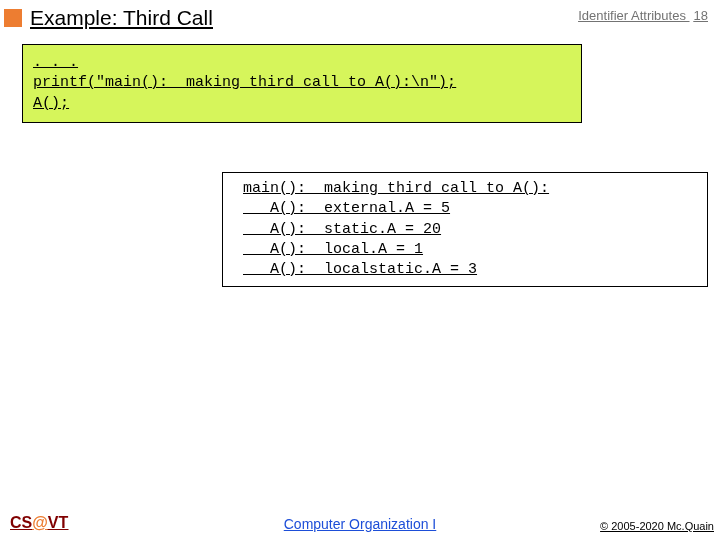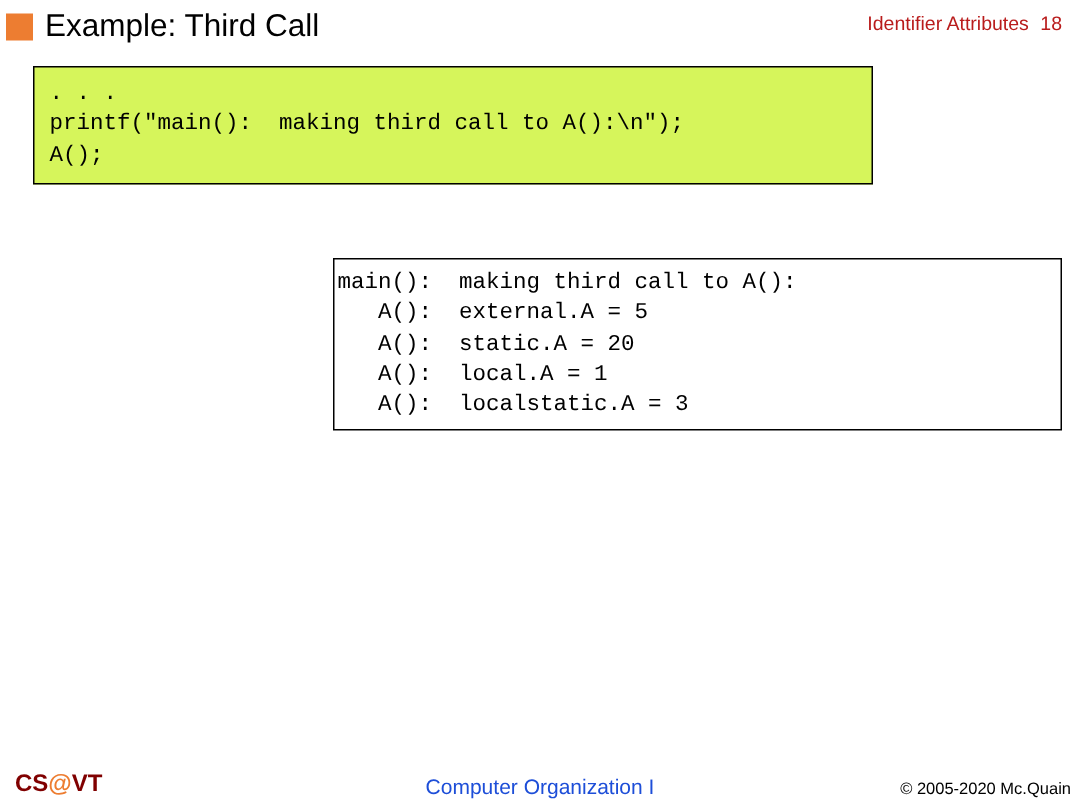--- a/index.html
+++ b/index.html
@@ -1,15 +1,15 @@
 <!DOCTYPE html>
 <html><head>
 <meta charset="utf-8">
 <style>
-  * { margin: 0; padding: 0; box-sizing: border-box; }
+  * { margin: 0; padding: 0; box-sizing: border-box; text-decoration: underline; }
   body {
     width: 720px;
     height: 540px;
     background: #ffffff;
     font-family: Arial, Helvetica, sans-serif;
     position: relative;
     overflow: hidden;
   }
   .header {
     display: flex;
@@ -27,21 +27,21 @@
   .slide-title {
     font-size: 21px;
     color: #000;
     font-weight: 400;
   }
   .header-right {
     position: absolute;
     right: 12px;
     top: 8px;
     font-size: 13px;
-    color: #b91c1c;
+    color: #737373;
     text-align: center;
   }
   .page-num {
     margin-left: 4px;
   }
   .code-box {
     margin: 10px 14px 0 22px;
     border: 1px solid #000;
     background: #d6f55b;
     padding: 8px 10px;
@@ -51,21 +51,21 @@
     white-space: pre;
     width: 560px;
     color: #000;
   }
   .output-box {
     position: absolute;
     left: 222px;
     top: 172px;
     border: 1px solid #000;
     background: #ffffff;
-    padding: 6px 2px;
+    padding: 6px 20px;
     font-family: "Courier New", Courier, monospace;
     font-size: 15px;
     line-height: 1.35;
     white-space: pre;
     color: #000;
     width: 486px;
   }
   .footer {
     position: absolute;
     bottom: 8px;

